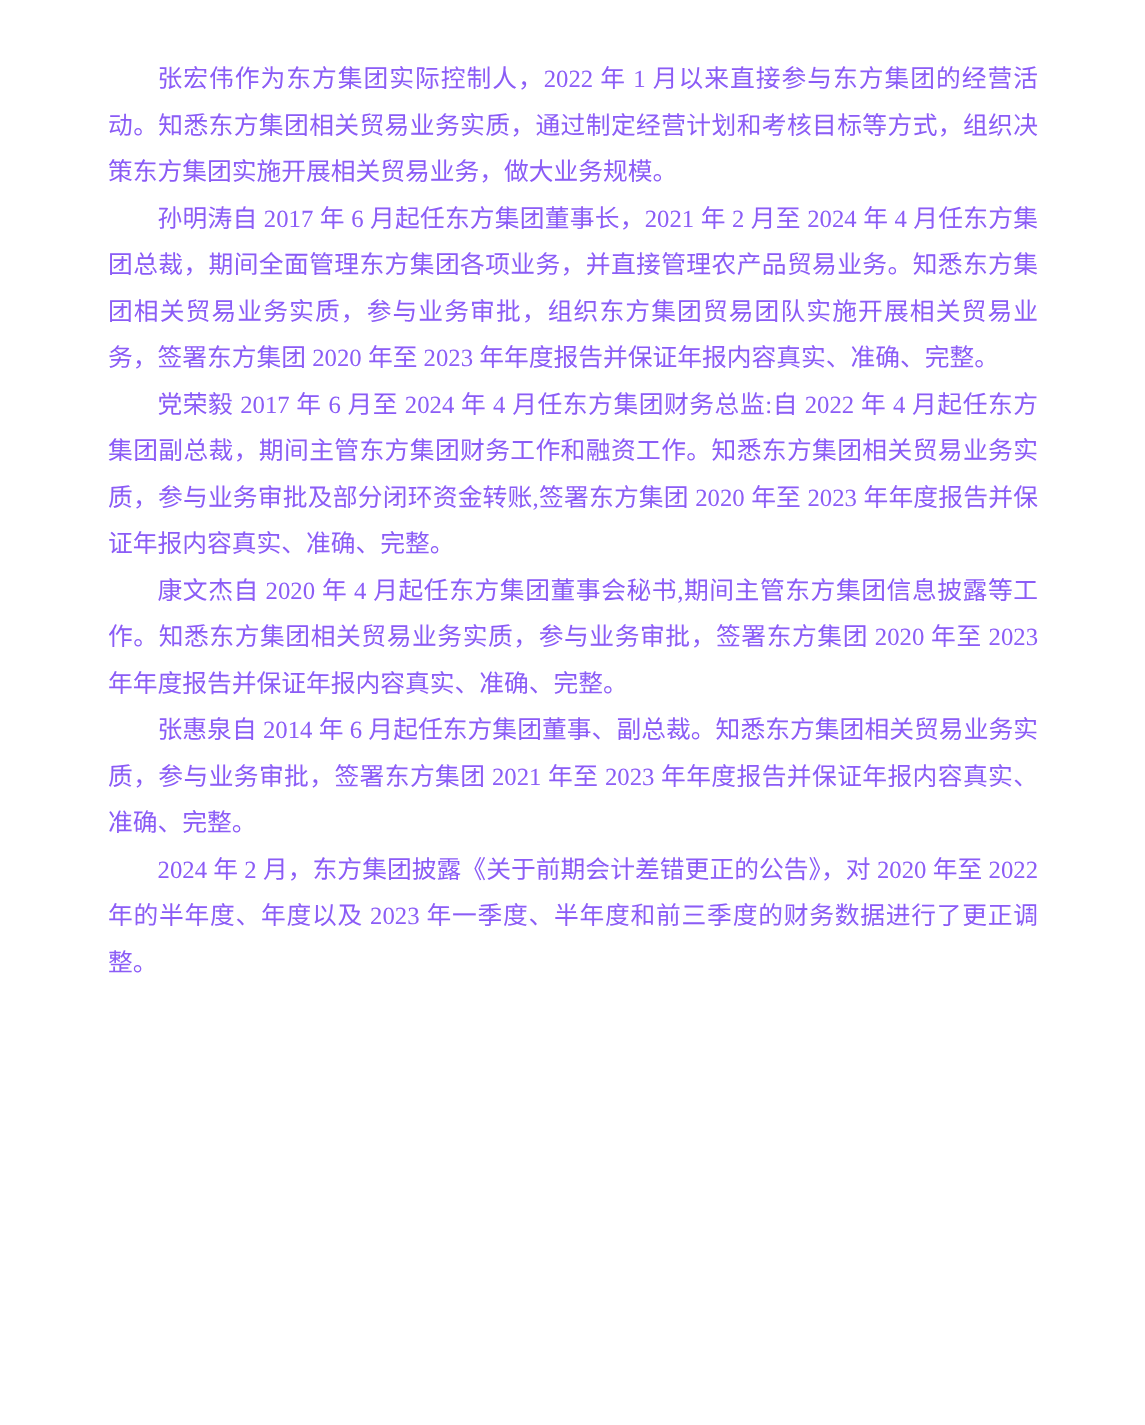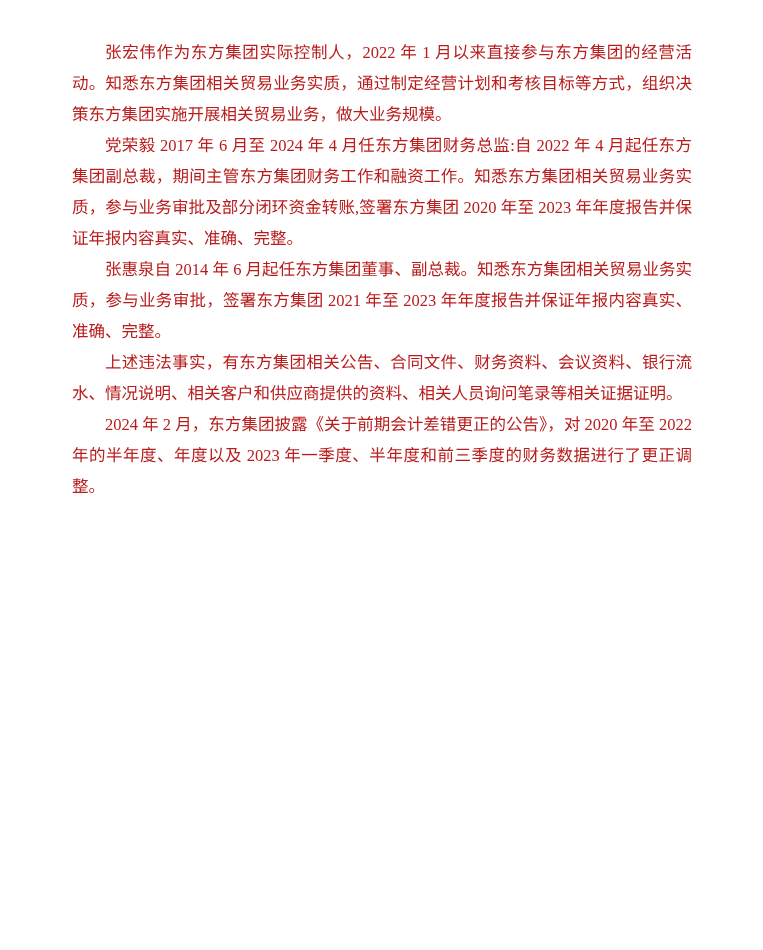--- a/index.html
+++ b/index.html
@@ -22,26 +22,27 @@
     color: #141414;
   }
   .page p {
     margin: 0;
     padding: 0;
     font-size: 16.5px;
     line-height: 31px;
     text-align: justify;
     text-justify: inter-character;
     text-indent: 2em;
-    color: #b91c1c;
+    color: #8b5cf6;
     word-break: break-all;
   }
 </style>
 </head>
 <body>
 
 <div class="page">
   <p>张宏伟作为东方集团实际控制人，2022 年 1 月以来直接参与东方集团的经营活动。知悉东方集团相关贸易业务实质，通过制定经营计划和考核目标等方式，组织决策东方集团实施开展相关贸易业务，做大业务规模。</p>
+  <p>孙明涛自 2017 年 6 月起任东方集团董事长，2021 年 2 月至 2024 年 4 月任东方集团总裁，期间全面管理东方集团各项业务，并直接管理农产品贸易业务。知悉东方集团相关贸易业务实质，参与业务审批，组织东方集团贸易团队实施开展相关贸易业务，签署东方集团 2020 年至 2023 年年度报告并保证年报内容真实、准确、完整。</p>
   <p>党荣毅 2017 年 6 月至 2024 年 4 月任东方集团财务总监:自 2022 年 4 月起任东方集团副总裁，期间主管东方集团财务工作和融资工作。知悉东方集团相关贸易业务实质，参与业务审批及部分闭环资金转账,签署东方集团 2020 年至 2023 年年度报告并保证年报内容真实、准确、完整。</p>
+  <p>康文杰自 2020 年 4 月起任东方集团董事会秘书,期间主管东方集团信息披露等工作。知悉东方集团相关贸易业务实质，参与业务审批，签署东方集团 2020 年至 2023 年年度报告并保证年报内容真实、准确、完整。</p>
   <p>张惠泉自 2014 年 6 月起任东方集团董事、副总裁。知悉东方集团相关贸易业务实质，参与业务审批，签署东方集团 2021 年至 2023 年年度报告并保证年报内容真实、准确、完整。</p>
-  <p>上述违法事实，有东方集团相关公告、合同文件、财务资料、会议资料、银行流水、情况说明、相关客户和供应商提供的资料、相关人员询问笔录等相关证据证明。</p>
   <p>2024 年 2 月，东方集团披露《关于前期会计差错更正的公告》，对 2020 年至 2022 年的半年度、年度以及 2023 年一季度、半年度和前三季度的财务数据进行了更正调整。</p>
 </div>
 
 </body></html>

